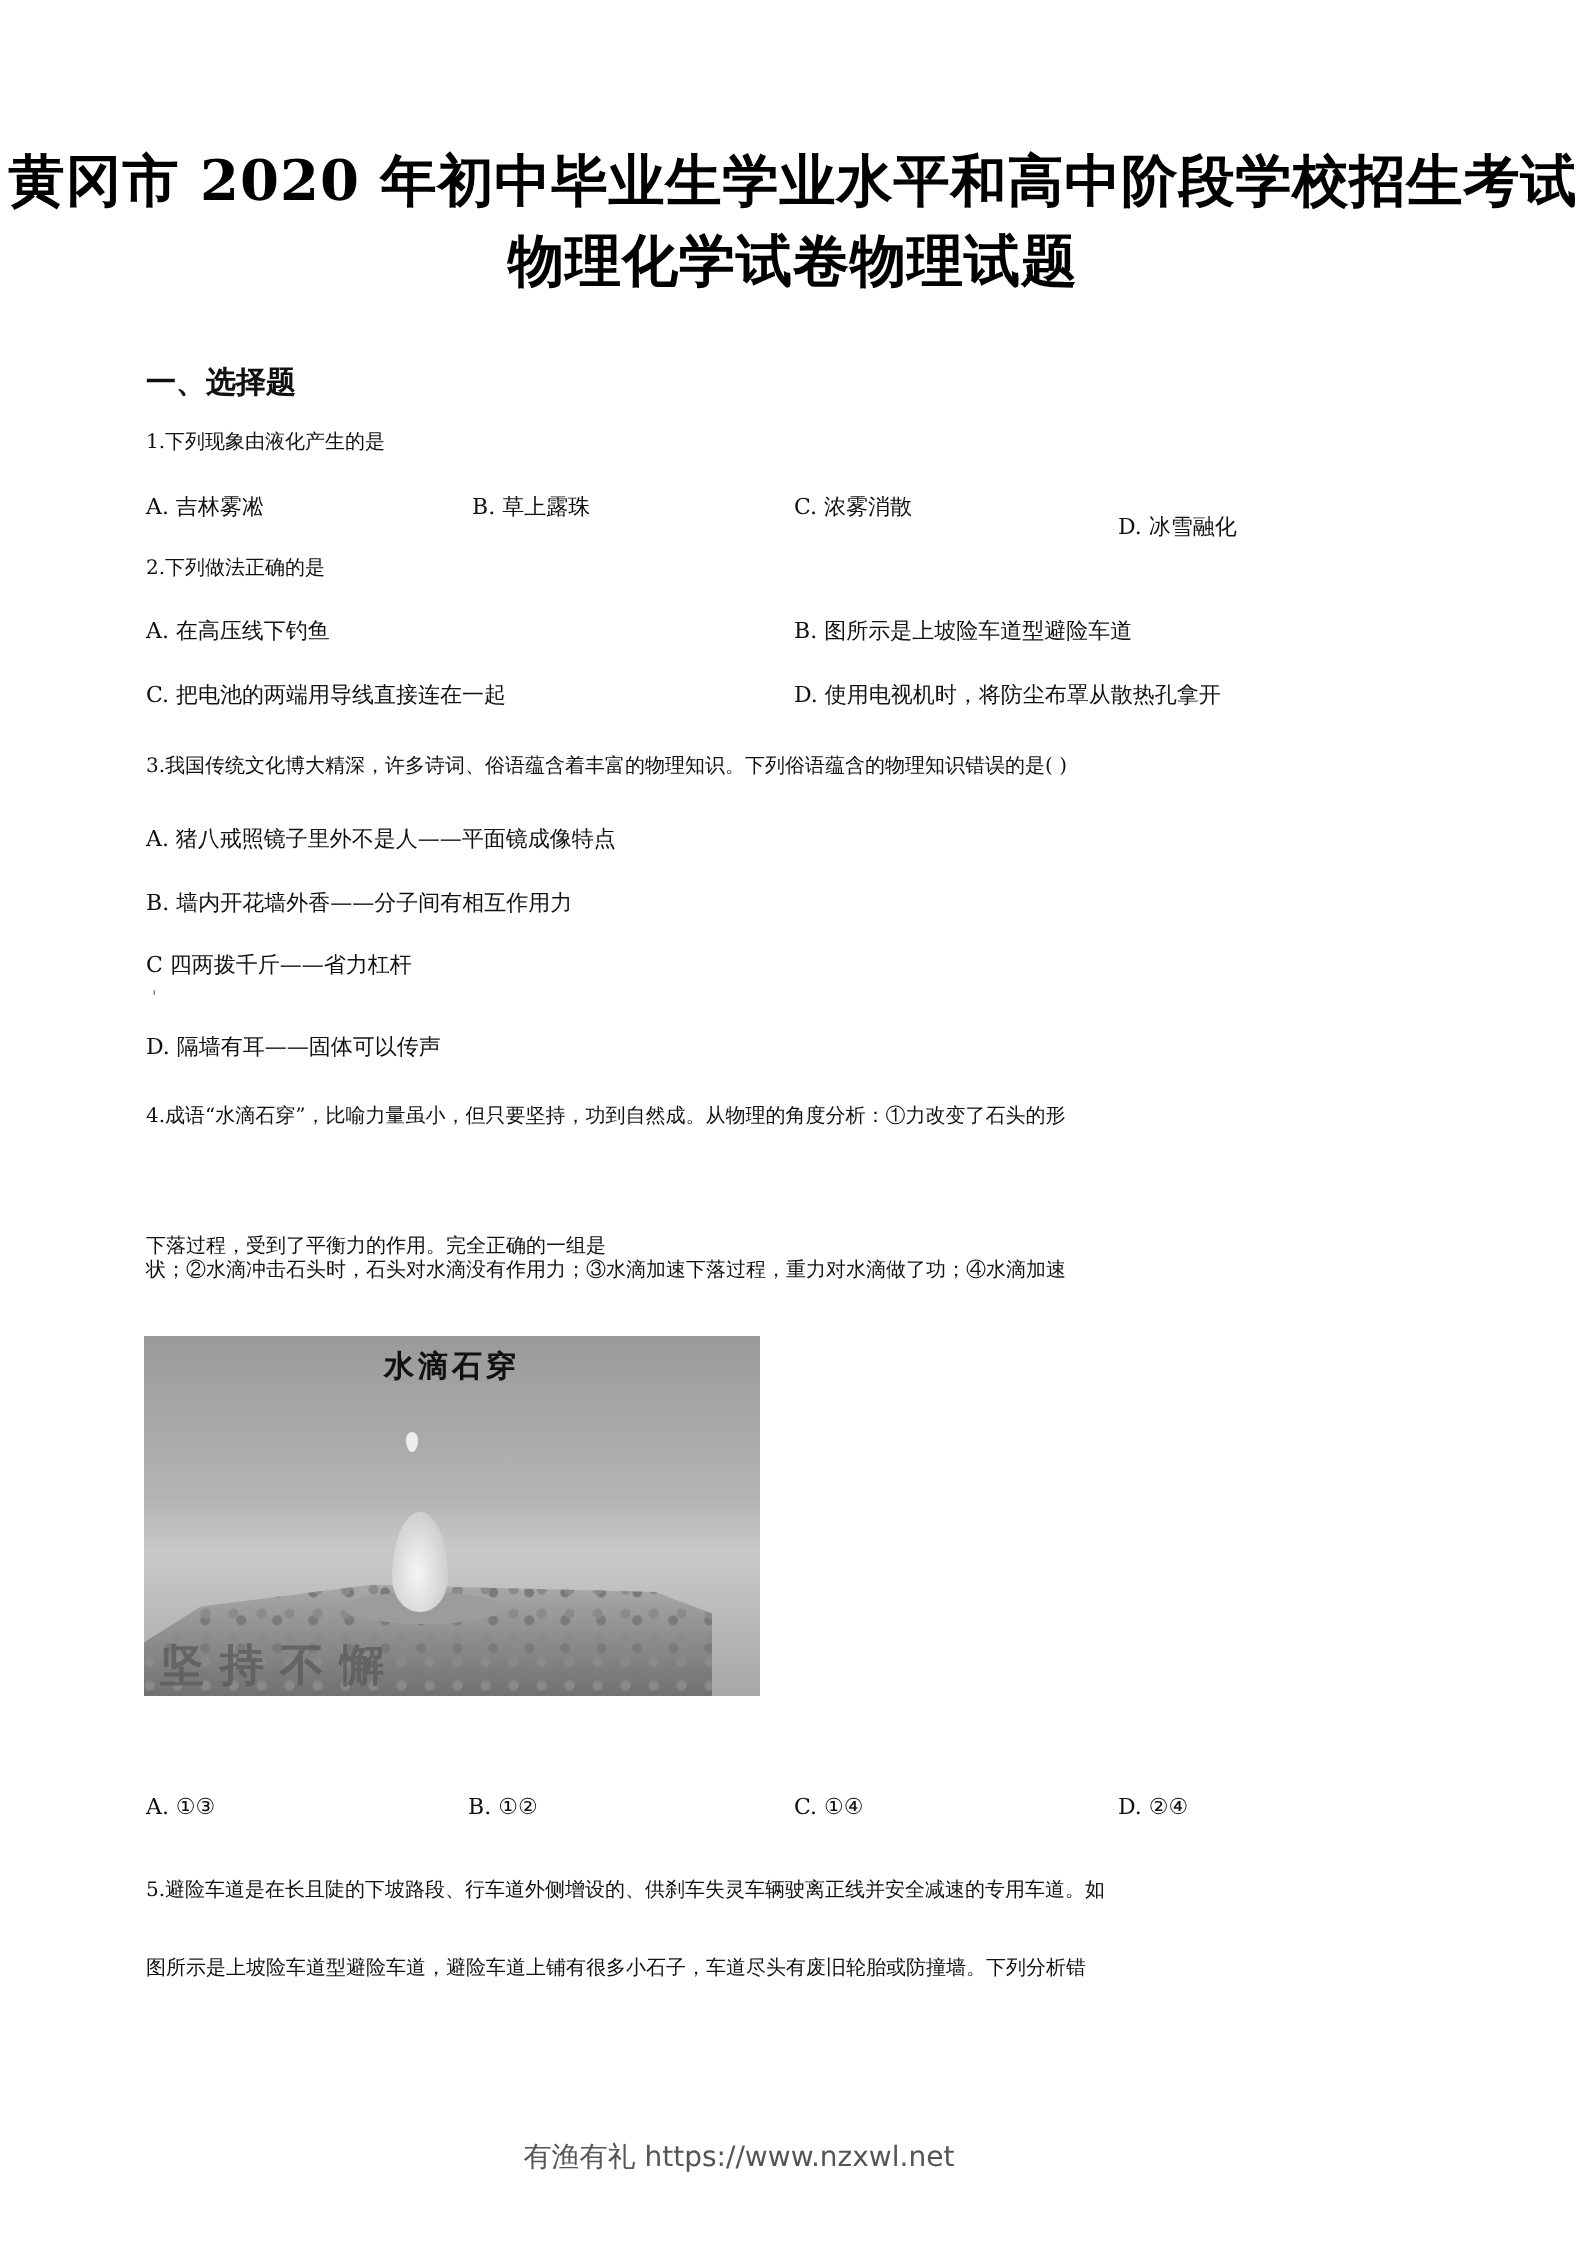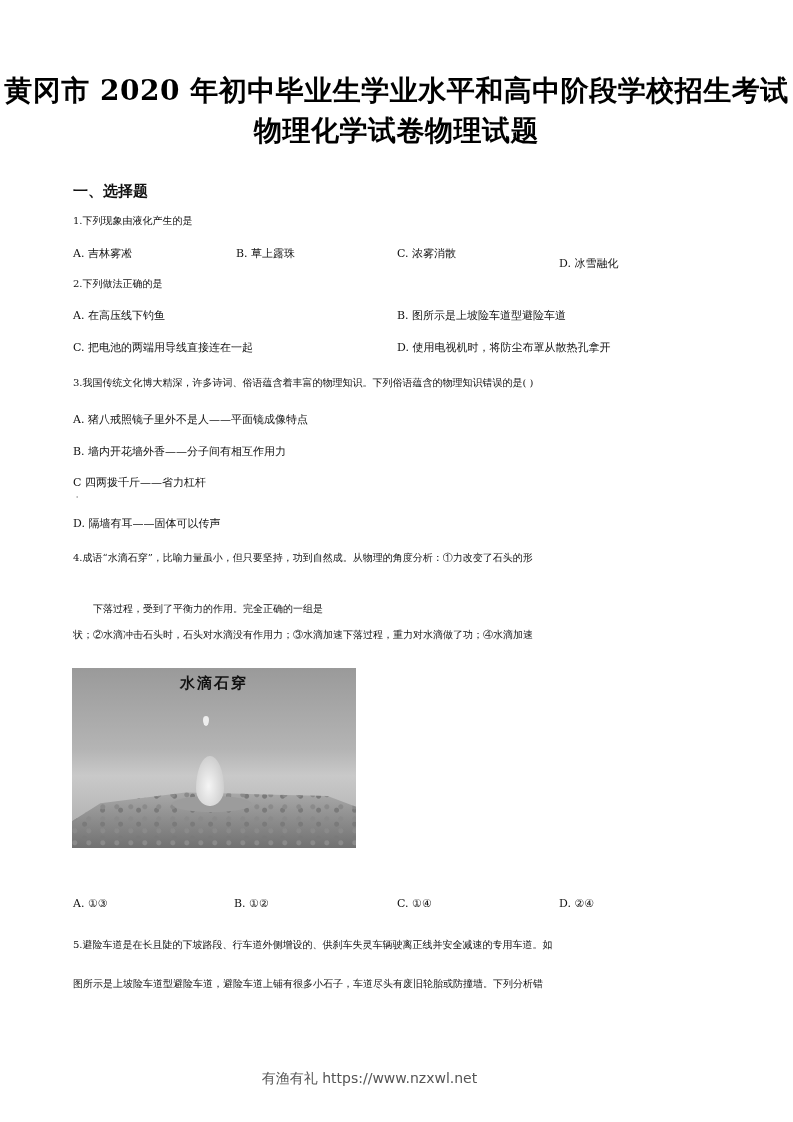--- a/index.html
+++ b/index.html
@@ -3,21 +3,21 @@
   <meta charset="utf-8">
   <style>
     html, body { margin: 0; padding: 0; background: #ffffff; }
     body { width: 793px; height: 1122px; position: relative; overflow: hidden; color: #111; font-family: "DejaVu Serif", "Liberation Serif", serif; }
     .abs { position: absolute; white-space: nowrap; }
     .title { font-family: "DejaVu Serif", "Liberation Serif", serif; font-weight: bold; font-size: 28px; color: #000; left: 0; width: 793px; text-align: center; letter-spacing: 0.5px; }
     .section { font-weight: bold; font-size: 15px; left: 73px; }
     .q { font-size: 10px; left: 73px; }
     .opt { font-size: 11px; }
     .note-dot { font-size: 8px; color: #666; }
-    .figure { position: absolute; left: 72px; top: 668px; width: 284px; height: 180px; overflow: hidden; background: linear-gradient(180deg, #9a9a9a 0%, #b4b4b4 45%, #c9c9c9 60%, #a7a7a7 100%); }
+    .figure { position: absolute; left: 72px; top: 668px; width: 308px; height: 180px; overflow: hidden; background: linear-gradient(180deg, #9a9a9a 0%, #b4b4b4 45%, #c9c9c9 60%, #a7a7a7 100%); }
     .fig-title { position: absolute; top: 6px; left: 0; width: 100%; text-align: center; font-weight: bold; font-size: 15px; color: #111; letter-spacing: 2px; }
     .drop-small { position: absolute; left: 131px; top: 48px; width: 6px; height: 10px; background: #eee; border-radius: 50% 50% 50% 50% / 40% 40% 60% 60%; }
     .drop-big { position: absolute; left: 124px; top: 88px; width: 28px; height: 50px; background: radial-gradient(ellipse at 45% 60%, #f5f5f5 0%, #cfcfcf 70%, #a8a8a8 100%); border-radius: 50% 50% 48% 48% / 65% 65% 35% 35%; }
     .rock { position: absolute; left: 0; top: 110px; width: 284px; height: 72px; background: radial-gradient(circle at 20% 40%, #8a8a8a 0 2px, transparent 3px), radial-gradient(circle at 70% 30%, #7a7a7a 0 2px, transparent 3px), linear-gradient(180deg, #b9b9b9 0%, #9a9a9a 40%, #6f6f6f 100%); background-size: 14px 12px, 18px 14px, 100% 100%; clip-path: polygon(0% 60%, 10% 35%, 40% 20%, 60% 22%, 90% 25%, 100% 40%, 100% 100%, 0% 100%); }
     .rock-text { position: absolute; left: 8px; top: 150px; font-size: 22px; font-weight: bold; color: #5a5a5a; letter-spacing: 8px; opacity: 0.75; }
     .hole { position: absolute; left: 100px; top: 128px; width: 80px; height: 16px; background: #9c9c9c; border-radius: 50%; }
     .footer { font-family: "DejaVu Sans", "Liberation Sans", sans-serif; font-size: 14px; color: #555; left: 0; width: 739px; text-align: center; top: 1070px; }
   </style>
 </head>
 <body>
@@ -41,28 +41,29 @@
 
 <div class="abs q" style="top:376px;">3.我国传统文化博大精深，许多诗词、俗语蕴含着丰富的物理知识。下列俗语蕴含的物理知识错误的是(        )</div>
 <div class="abs opt" style="top:412px; left:73px;">A.  猪八戒照镜子里外不是人——平面镜成像特点</div>
 <div class="abs opt" style="top:444px; left:73px;text-align:right;">B.  墙内开花墙外香——分子间有相互作用力</div>
 <div class="abs opt" style="top:475px; left:73px;">C  四两拨千斤——省力杠杆</div>
 <div class="abs note-dot" style="top:494px; left:76px;">'</div>
 <div class="abs opt" style="top:516px; left:73px;">D.  隔墙有耳——固体可以传声</div>
 
 <div class="abs q" style="top:551px;">4.成语“水滴石穿”，比喻力量虽小，但只要坚持，功到自然成。从物理的角度分析：①力改变了石头的形</div>
 <div class="abs q" style="top:628px;">状；②水滴冲击石头时，石头对水滴没有作用力；③水滴加速下落过程，重力对水滴做了功；④水滴加速</div>
-<div class="abs q" style="top:602px;margin-left:20px;">下落过程，受到了平衡力的作用。完全正确的一组是</div>
+<div class="abs q" style="top:616px;">下落过程，受到了平衡力的作用。完全正确的一组是</div>
 
 <div class="figure">
   <div class="fig-title">水滴石穿</div>
   <div class="rock"></div>
   <div class="hole"></div>
   <div class="drop-small"></div>
   <div class="drop-big"></div>
+  <div class="rock-text">坚持不懈</div>
 </div>
 
 <div class="abs opt" style="top:897px; left:73px;">A.  ①③</div>
 <div class="abs opt" style="top:897px; left:234px;">B.  ①②</div>
 <div class="abs opt" style="top:897px; left:397px;">C.  ①④</div>
 <div class="abs opt" style="top:897px; left:559px;">D.  ②④</div>
 
 <div class="abs q" style="top:938px;">5.避险车道是在长且陡的下坡路段、行车道外侧增设的、供刹车失灵车辆驶离正线并安全减速的专用车道。如</div>
 <div class="abs q" style="top:977px;">图所示是上坡险车道型避险车道，避险车道上铺有很多小石子，车道尽头有废旧轮胎或防撞墙。下列分析错</div>
 

